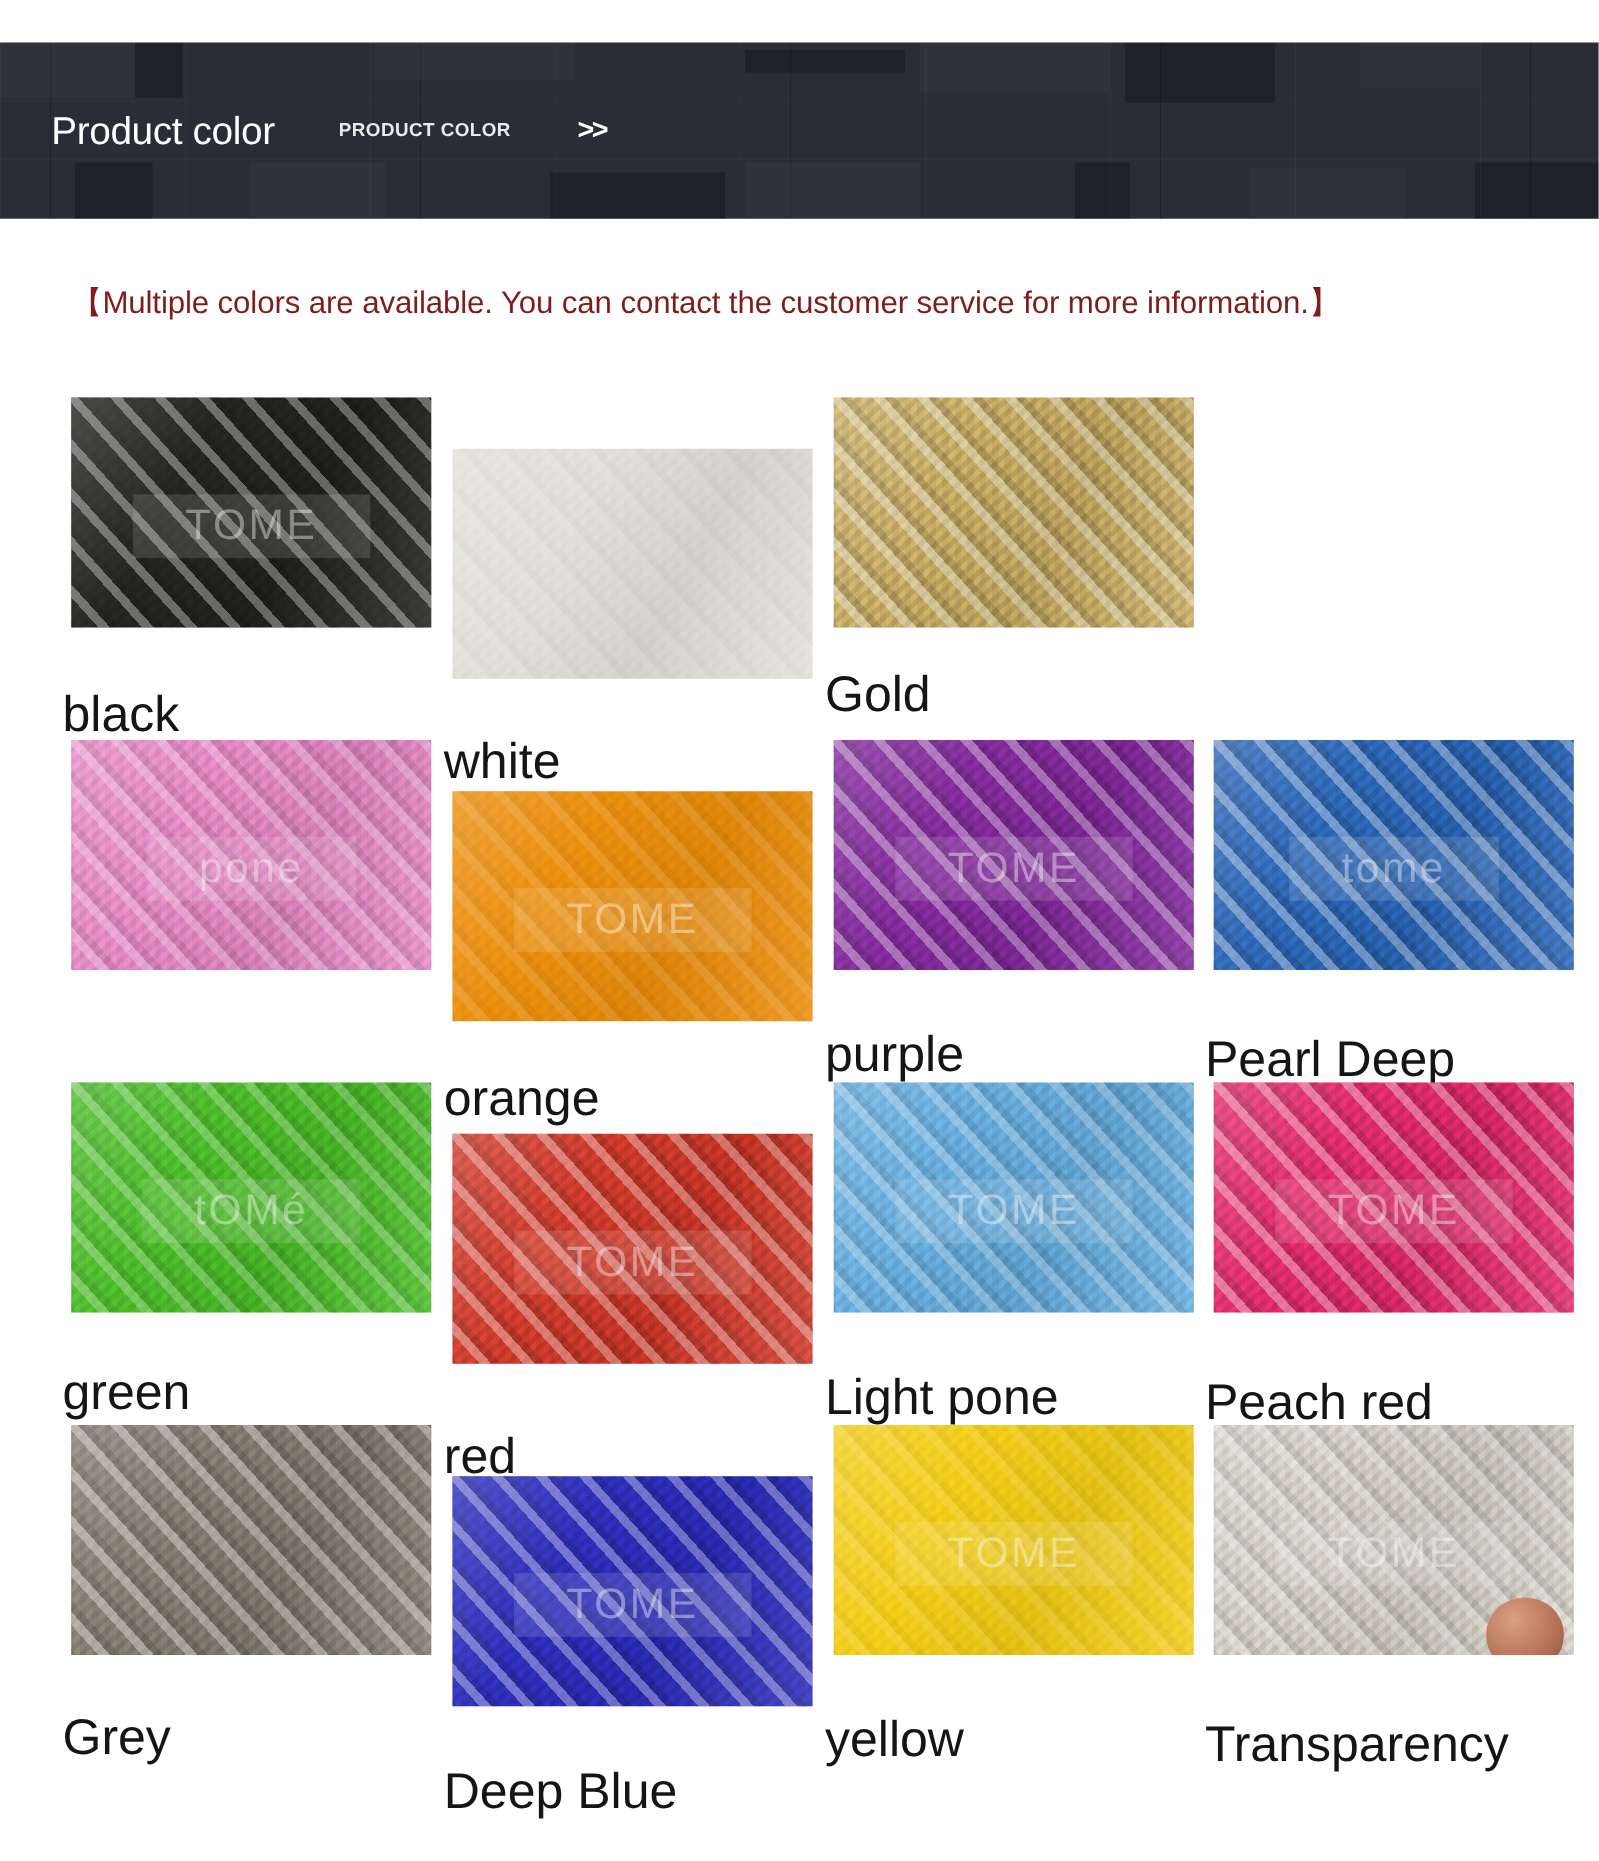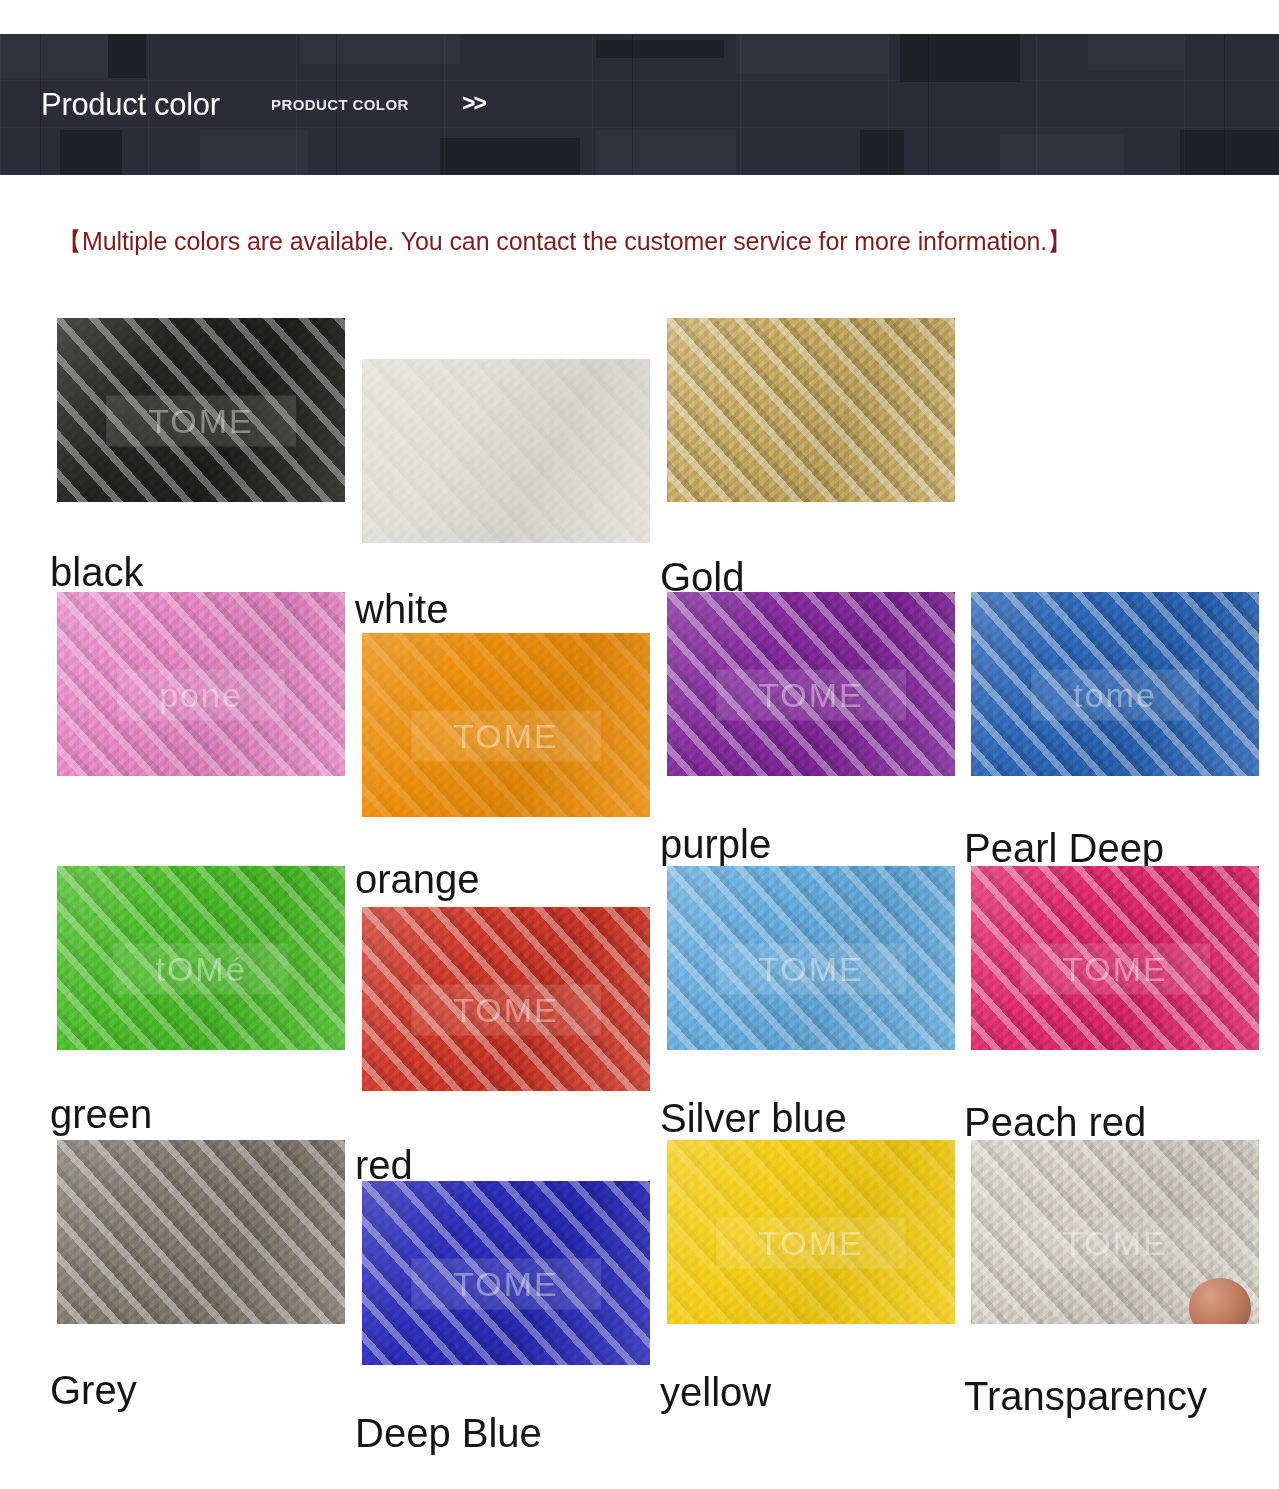--- a/index.html
+++ b/index.html
@@ -283,21 +283,21 @@
         <div class="weave"></div>
         <div class="sheen"></div>
       </div>
       <div class="label" style="top:228px">white</div>
     </div>
     <div class="cell c2">
       <div class="swatch s-gold hi">
         <div class="weave"></div>
         <div class="sheen"></div>
       </div>
-      <div class="label" style="top:237px">Gold</div>
+      <div class="label" style="top:216px">Gold</div>
     </div>
   </div>
 
   <div class="row">
     <div class="cell c0">
       <div class="swatch s-pink mid">
         <div class="weave"></div>
         <div class="sheen"></div>
         <div class="wm">pone</div>
       </div>
@@ -344,21 +344,21 @@
         <div class="wm">TOME</div>
       </div>
       <div class="label" style="top:236px">red</div>
     </div>
     <div class="cell c2">
       <div class="swatch s-ltblue mid">
         <div class="weave"></div>
         <div class="sheen"></div>
         <div class="wm">TOME</div>
       </div>
-      <div class="label" style="top:230px">Silver blue</div>
+      <div class="label" style="top:230px">Light pone</div>
     </div>
     <div class="cell c3">
       <div class="swatch s-peach hi">
         <div class="weave"></div>
         <div class="sheen"></div>
         <div class="wm">TOME</div>
       </div>
       <div class="label" style="top:234px">Peach red</div>
     </div>
   </div>

